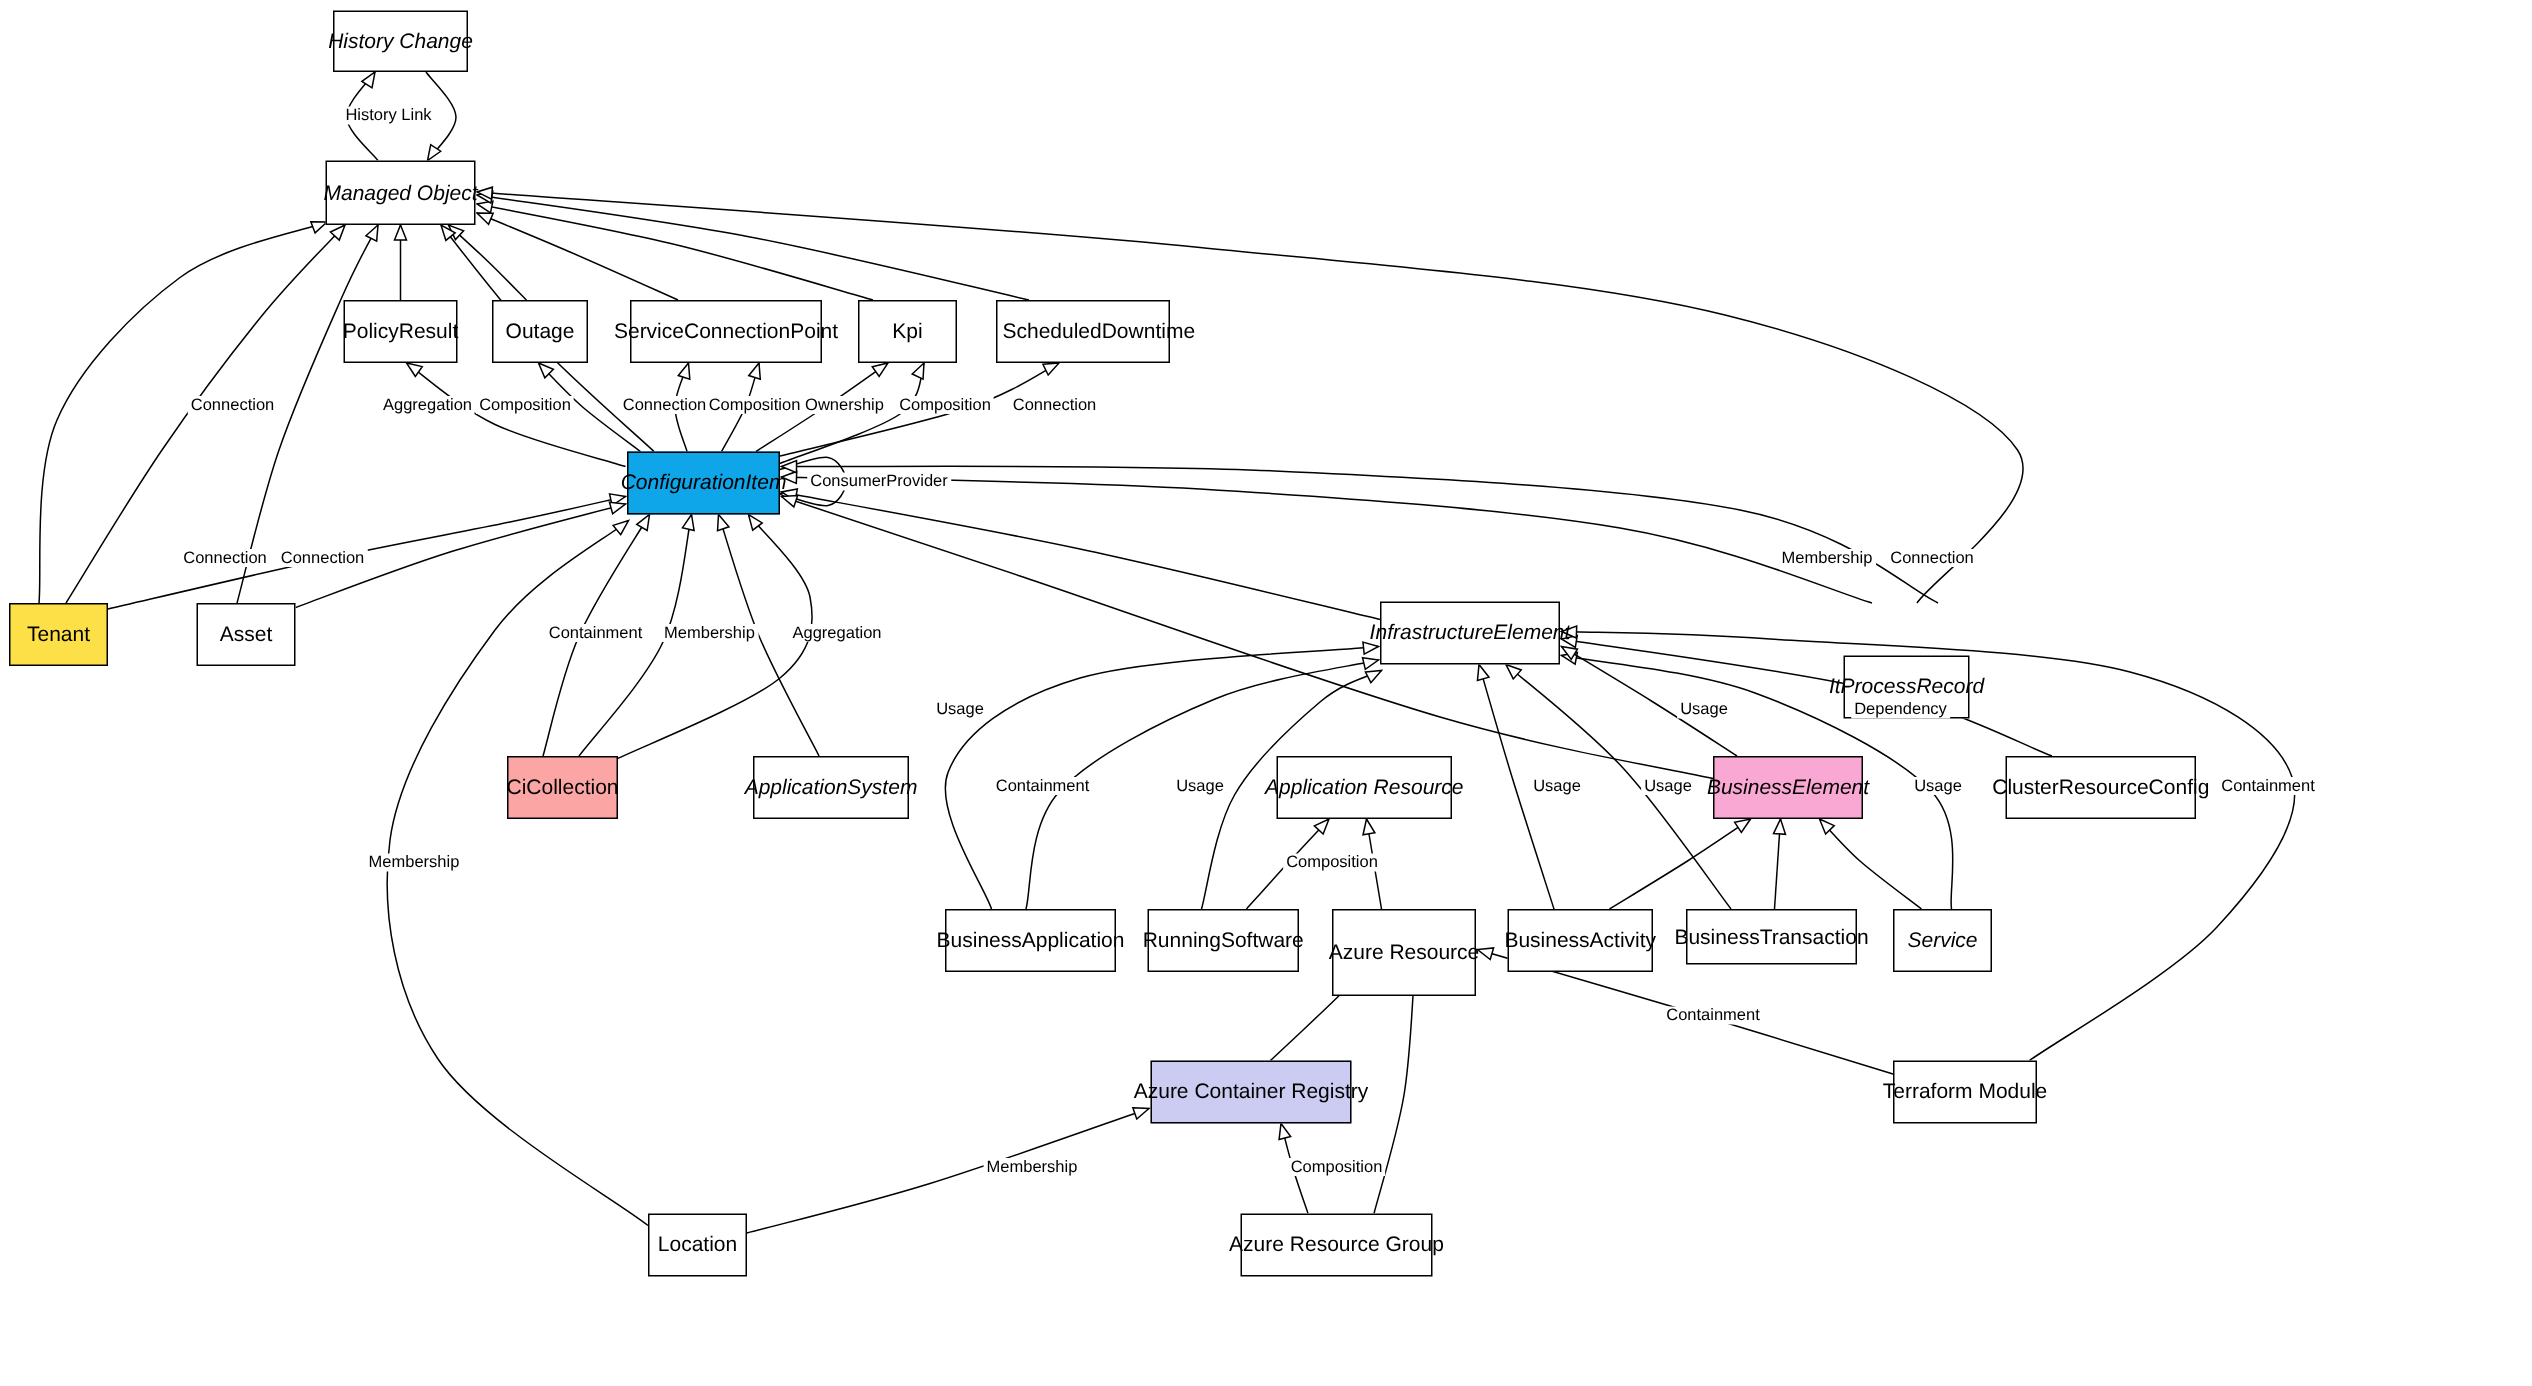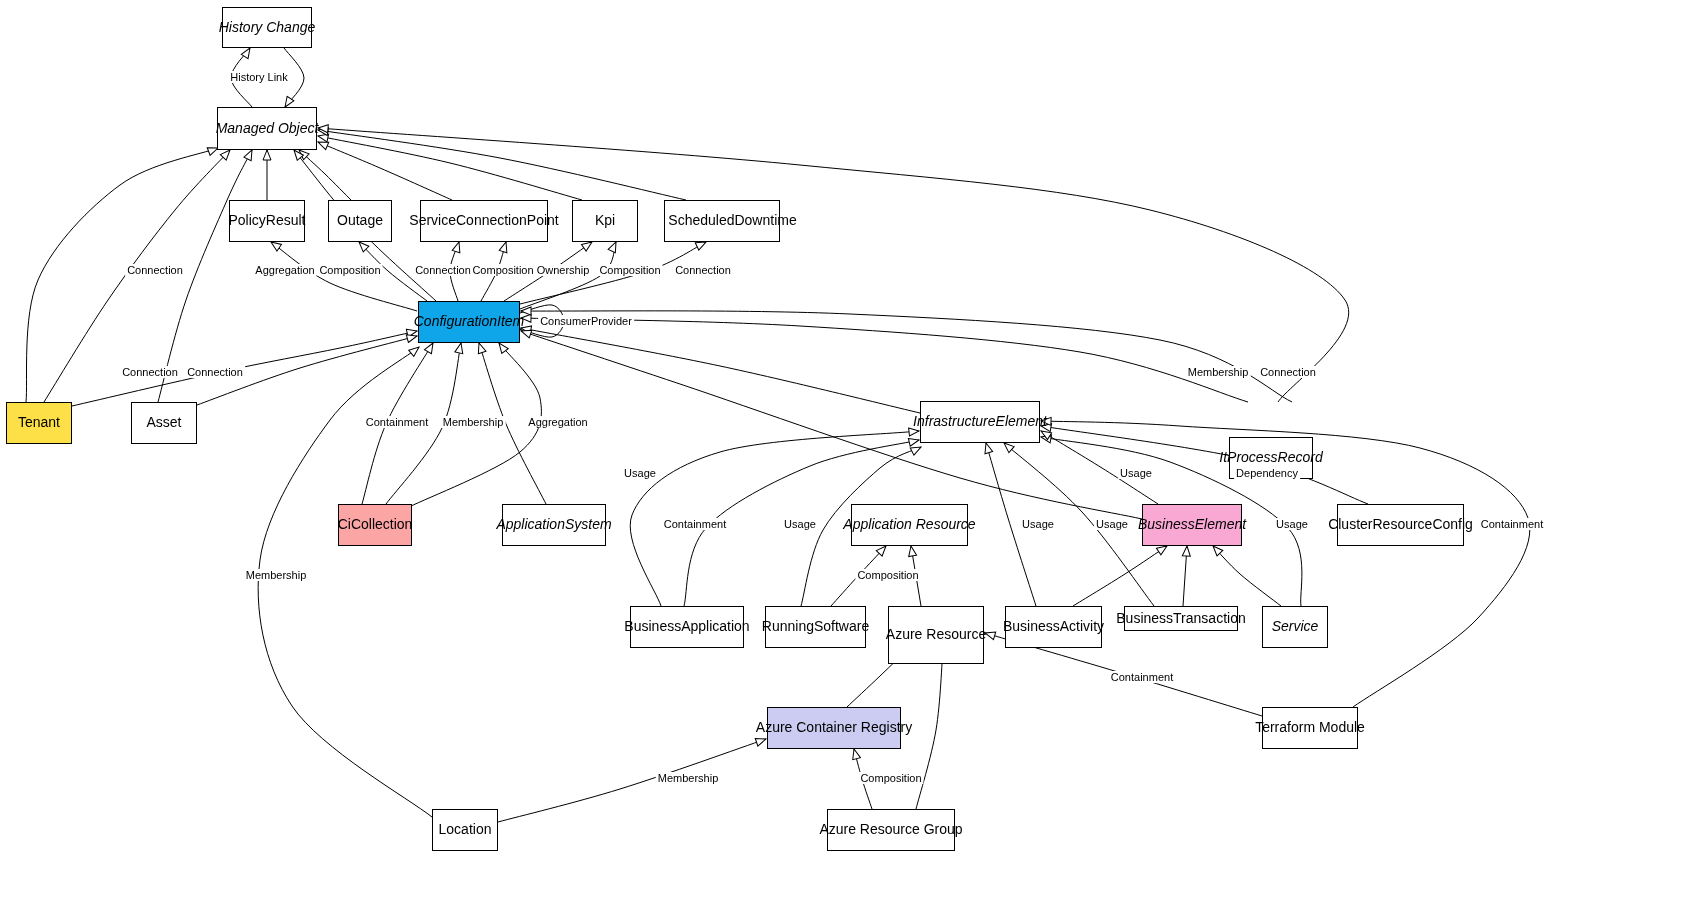--- a/index.html
+++ b/index.html
@@ -113,21 +113,21 @@
     <div class="node abstract" style="left: 1229px; top: 402px; width: 84px; height: 42px; background: rgb(255, 255, 255); border-color: rgb(0, 0, 0); margin-top: 35px;">ItProcessRecord</div>
     <div class="node" style="left: 338px; top: 504px; width: 74px; height: 42px; background: #fca5a5; border-color: rgb(0, 0, 0);">CiCollection</div>
     <div class="node abstract" style="left: 502px; top: 504px; width: 104px; height: 42px; background: rgb(255, 255, 255); border-color: rgb(0, 0, 0);">ApplicationSystem</div>
     <div class="node abstract" style="left: 851px; top: 504px; width: 117px; height: 42px; background: rgb(255, 255, 255); border-color: rgb(0, 0, 0);">Application Resource</div>
     <div class="node abstract" style="left: 1142px; top: 504px; width: 100px; height: 42px; background: #f9a8d4; border-color: rgb(0, 0, 0);">BusinessElement</div>
     <div class="node" style="left: 1337px; top: 504px; width: 127px; height: 42px; background: rgb(255, 255, 255); border-color: rgb(0, 0, 0);">ClusterResourceConfig</div>
     <div class="node" style="left: 630px; top: 606px; width: 114px; height: 42px; background: rgb(255, 255, 255); border-color: rgb(0, 0, 0);">BusinessApplication</div>
     <div class="node" style="left: 765px; top: 606px; width: 101px; height: 42px; background: rgb(255, 255, 255); border-color: rgb(0, 0, 0);">RunningSoftware</div>
     <div class="node" style="left: 888px; top: 606px; width: 96px; height: 58px; background: rgb(255, 255, 255); border-color: rgb(0, 0, 0);">Azure Resource</div>
     <div class="node" style="left: 1005px; top: 606px; width: 97px; height: 42px; background: rgb(255, 255, 255); border-color: rgb(0, 0, 0);">BusinessActivity</div>
-    <div class="node" style="left: 1124px; top: 606px; width: 114px; height: 25px; background: rgb(255, 255, 255); border-color: rgb(0, 0, 0);">BusinessTransaction</div>
+    <div class="node" style="left: 1124px; top: 606px; width: 114px; height: 37px; background: rgb(255, 255, 255); border-color: rgb(0, 0, 0);">BusinessTransaction</div>
     <div class="node abstract" style="left: 1262px; top: 606px; width: 66px; height: 42px; background: rgb(255, 255, 255); border-color: rgb(0, 0, 0);">Service</div>
     <div class="node" style="left: 767px; top: 707px; width: 134px; height: 42px; background: rgb(204, 204, 242); border-color: rgb(0, 0, 0);">Azure Container Registry</div>
     <div class="node" style="left: 1262px; top: 707px; width: 96px; height: 42px; background: rgb(255, 255, 255); border-color: rgb(0, 0, 0);">Terraform Module</div>
     <div class="node" style="left: 432px; top: 809px; width: 66px; height: 42px; background: rgb(255, 255, 255); border-color: rgb(0, 0, 0);">Location</div>
     <div class="node" style="left: 827px; top: 809px; width: 128px; height: 42px; background: rgb(255, 255, 255); border-color: rgb(0, 0, 0);">Azure Resource Group</div>
     <div class="edge-label" style="left: 259px; top: 77px;">History Link</div>
     <div class="edge-label" style="left: 155px; top: 270px;">Connection</div>
     <div class="edge-label" style="left: 150px; top: 372px;">Connection</div>
     <div class="edge-label" style="left: 215px; top: 372px;">Connection</div>
     <div class="edge-label" style="left: 285px; top: 270px;">Aggregation</div>

